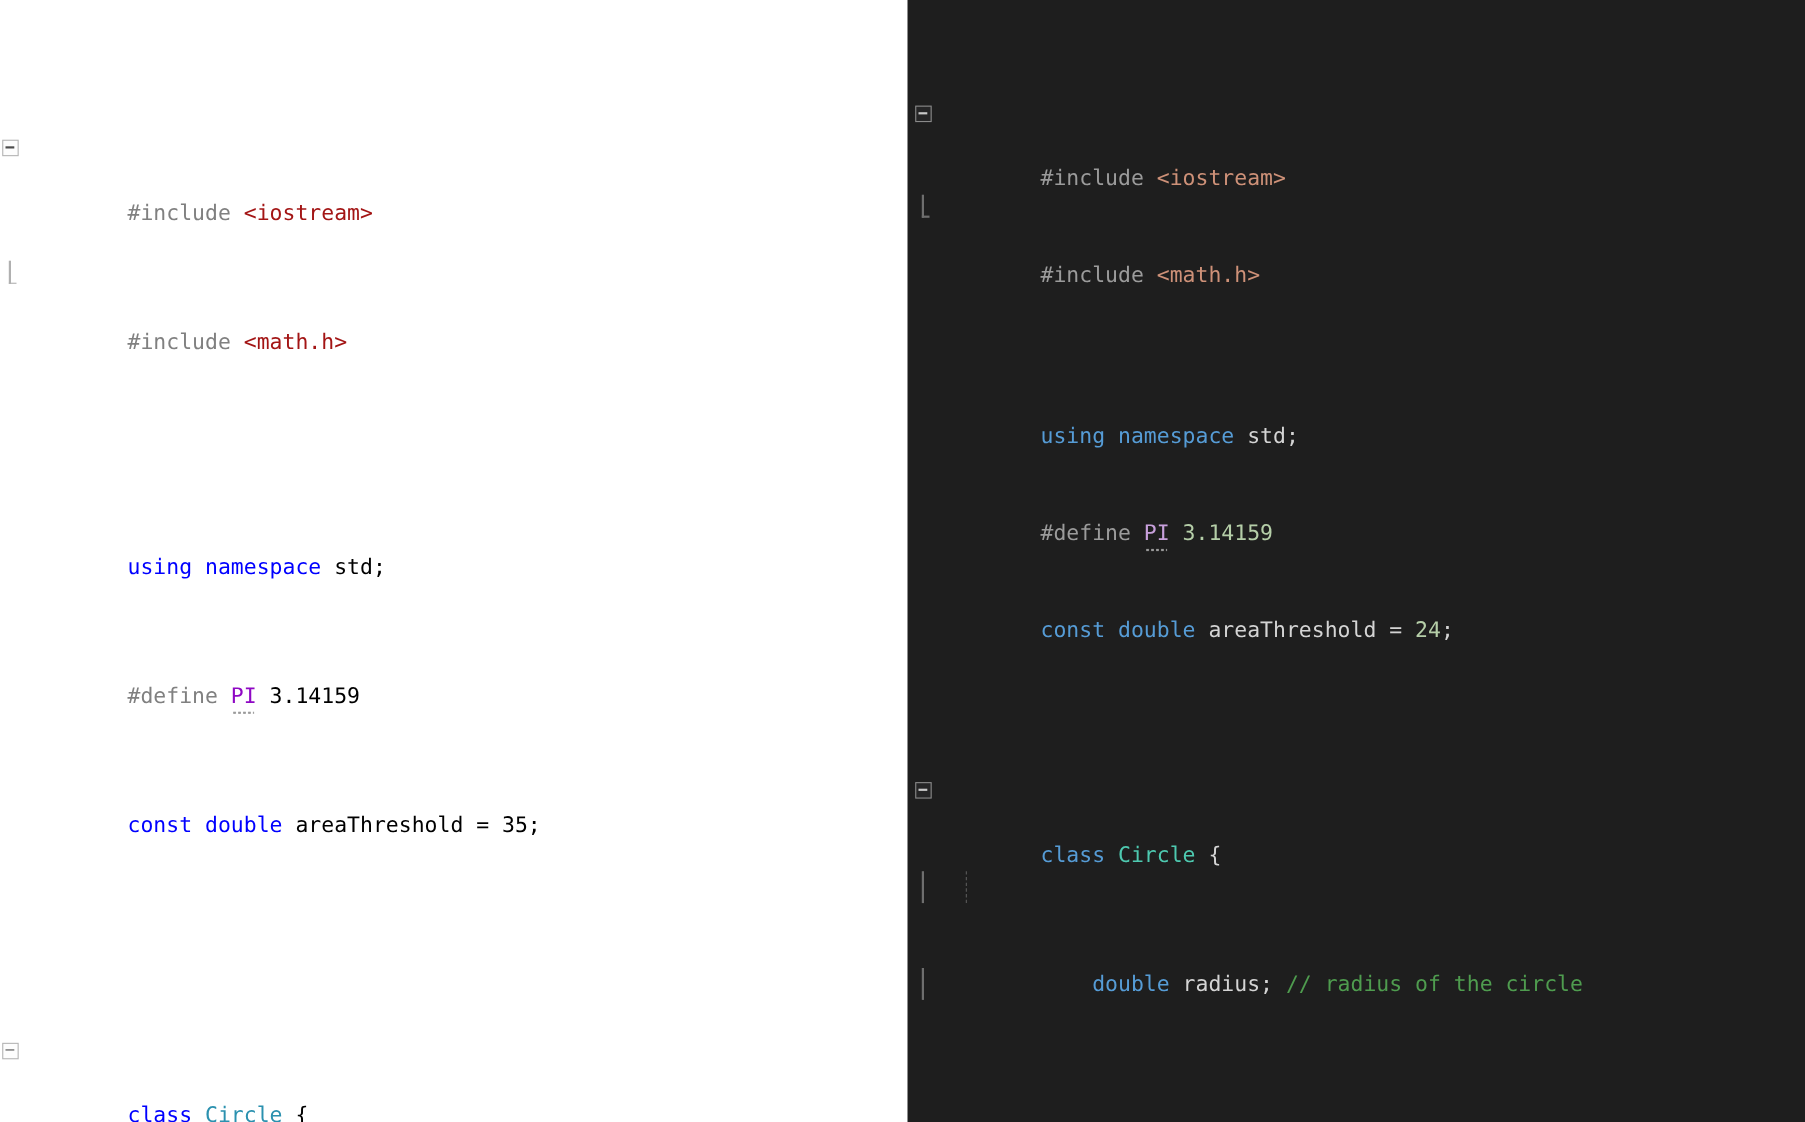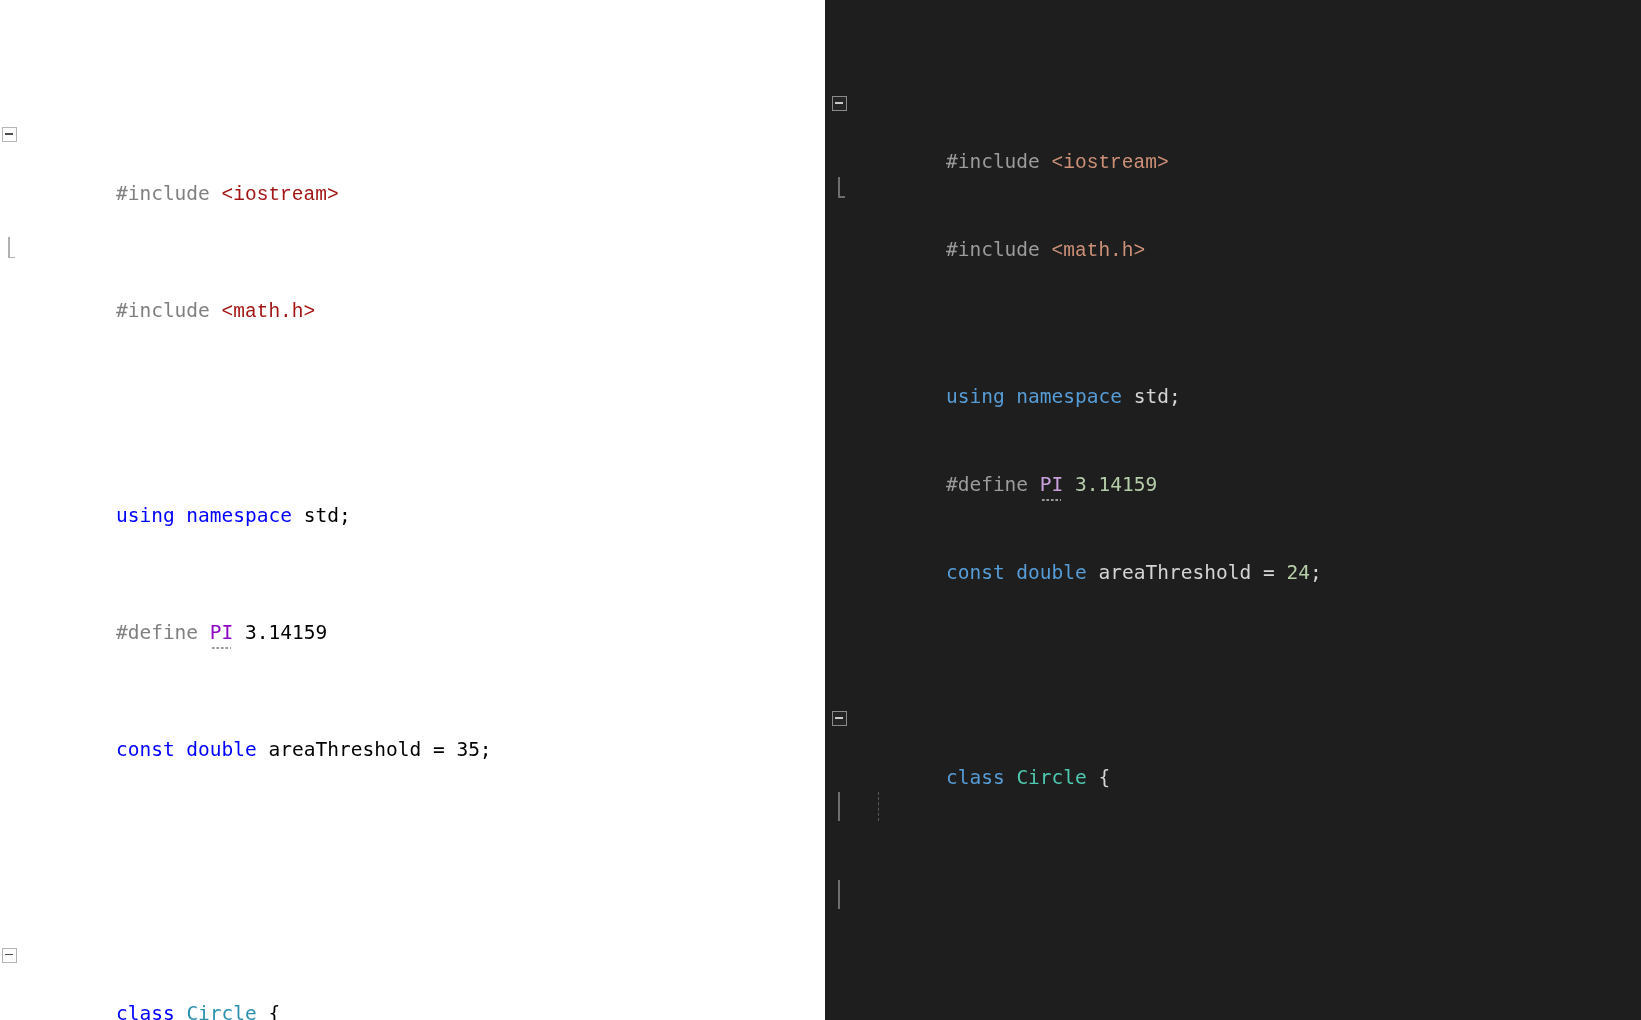--- a/index.html
+++ b/index.html
@@ -133,21 +133,21 @@
     top: 0;
     width: 0px;
     height: 29.3px;
     border-left: 1.4px dashed #c8c8c8;
   }
   .pane-dark .iguide { border-left-color: #5a5a5a; }
 
   
   .pane-light .code { color: #000000; }
   .l-pre     { color: #808080; }   
-  .l-hdr     { color: #a31515; font-family: Liberation Mono, monospace; }   
+  .l-hdr     { color: #a31515; }   
   .l-kw      { color: #0000ff; }   
   .l-type    { color: #2b91af; }   
   .l-cmt     { color: #008000; }   
   .l-macro   { color: #8f08c4; }   
   .l-num     { color: #000000; }
   .l-plain   { color: #000000; margin-top: 19px; }
 
   
   .pane-dark .code { color: #d4d4d4; }
   .pane-dark .l-pre   { color: #9b9b9b; }
@@ -296,20 +296,21 @@
         <span class="txt"><span class="l-kw">const double</span><span class="l-plain"> areaThreshold = </span><span class="l-num">24</span><span class="l-plain">;</span></span>
       </div>
       <div class="line"><span class="txt">&nbsp;</span></div>
       <div class="line">
         <span class="gutter"><span class="foldbox"></span></span>
         <span class="txt"><span class="l-kw">class </span><span class="l-type">Circle</span><span class="l-plain"> {</span></span>
       </div>
       <div class="line">
         <span class="gutter"><span class="foldbar"></span></span>
         <span class="iguide" style="left:48px"></span>
+        <span class="txt"><span class="l-plain">    </span><span class="l-kw">double</span><span class="l-plain"> radius; </span><span class="l-cmt">// radius of the circle</span></span>
       </div>
       <div class="line">
         <span class="gutter"><span class="foldbar"></span></span>
         
       </div>
       
       
       
       
       

